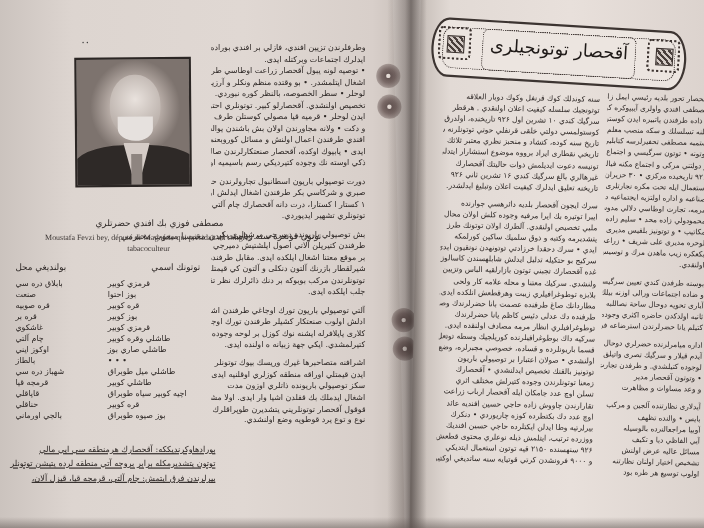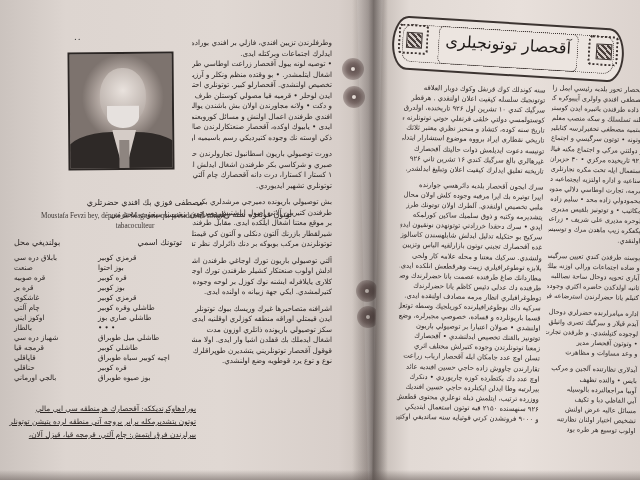--- a/index.html
+++ b/index.html
@@ -163,37 +163,39 @@
   <p>بورادهاوكرنديككه: آقحصارك هرمنطقه سي ايي مالي</p>
   <p>توتون يتشديرمكله برابر بروجه آتي منطقه لرده يتيشن توتونلر</p>
   <p>بيرلرندن فرق ايتمش: چام آلتي، قرمجه قيا، قيزل آلان،</p>
 </div>
 
 <div class="col-left2">
   <p>وطرفلرندن تزيين افندي، فازلي بر افندي بوراده آرزو</p>
   <p>ايدلرك اجتماعات وبركتله ايدى.</p>
   <p>• توصيه لونه يبول آقحصار زراعت اوطاسي طرفندن</p>
   <p>اشغال ايتلمشدر. • بو وقتده منظم ونكلر و آرزيه</p>
+  <p>لوحلر • سطر الخصوصه، بالنظر كوره نبوردي.</p>
   <p>تخصيص اولنشدي. آقحصارلو كبير. توتونلري احتوا</p>
   <p>ايدن لوحلر • قرميه قيا مصولي كوستلن طرف</p>
   <p>و دكت • ولانه مجاورندن اولان بش باشندن يوالطرن</p>
   <p>افندي طرفندن اعمال اولنش و مسائل كوروبعنمدد،</p>
   <p>ايدى • يابيوك اوكده، آقحصار صنعتكارلرندن صالح</p>
   <p>ذكي اوسته نك وجوده كتيرديكي رسم باسيميه اولنقده، ايدى.</p>
   <div class="gap"></div>
   <p>دورت توصيولي باريون اسطانبول تجارولرندن حسين</p>
   <p>صبري و شركاسي بكر طرفندن اشغال ايدلش اولوب</p>
   <p>۱ كستار ا كستارا، درت دانه آقحصارك چام آلتي</p>
   <p>توتونلري تشهير ايديوردي.</p>
   <div class="gap"></div>
   <p>بش توصيولي باريونده دميرجي مرشدلري بكر</p>
   <p>طرفندن كتيريلن آلاتي اصول ايلشتيش دميرجي لاصوقرلري</p>
   <p>بر موقع معتنا اشغال ايلكده ايدى. مقابل طرفنده</p>
   <p>شيرلقطار بازرنك آلتون دنكلى و آلتون كي قيمتلي</p>
   <p>توتونلرندن مركب بوبوكه بر دنك ذائرلرك نظر تقديرين</p>
+  <p>جلب ايلكده ايدى.</p>
   <div class="gap"></div>
   <p>آلتي توصيولي باريون تورك اوجاغي طرفندن اشغال</p>
   <p>ادلش اولوب صنعتكار كشيلر طرفندن تورك اوجاغي</p>
   <p>كلارى يايلافرله ايشنه نوك كوزل بر لوحه وجوده</p>
   <p>كتيرلمشدي. ايكي جهة زبيانه ه اولنده ايدى.</p>
   <div class="gap"></div>
   <p>اشرافنه متصاحبرها غيرك وريسك بيوك توتونلر</p>
   <p>ايدن قيمتلي اوراقه منطقه كوزلري اوقلنيه ايدى.</p>
   <p>سكز توصيولي باريونده ذاتلري اوزون مدت</p>
   <p>اشغال ايدملك بك قفلدن اشيا وار ايدى. اولا مشهور</p>

